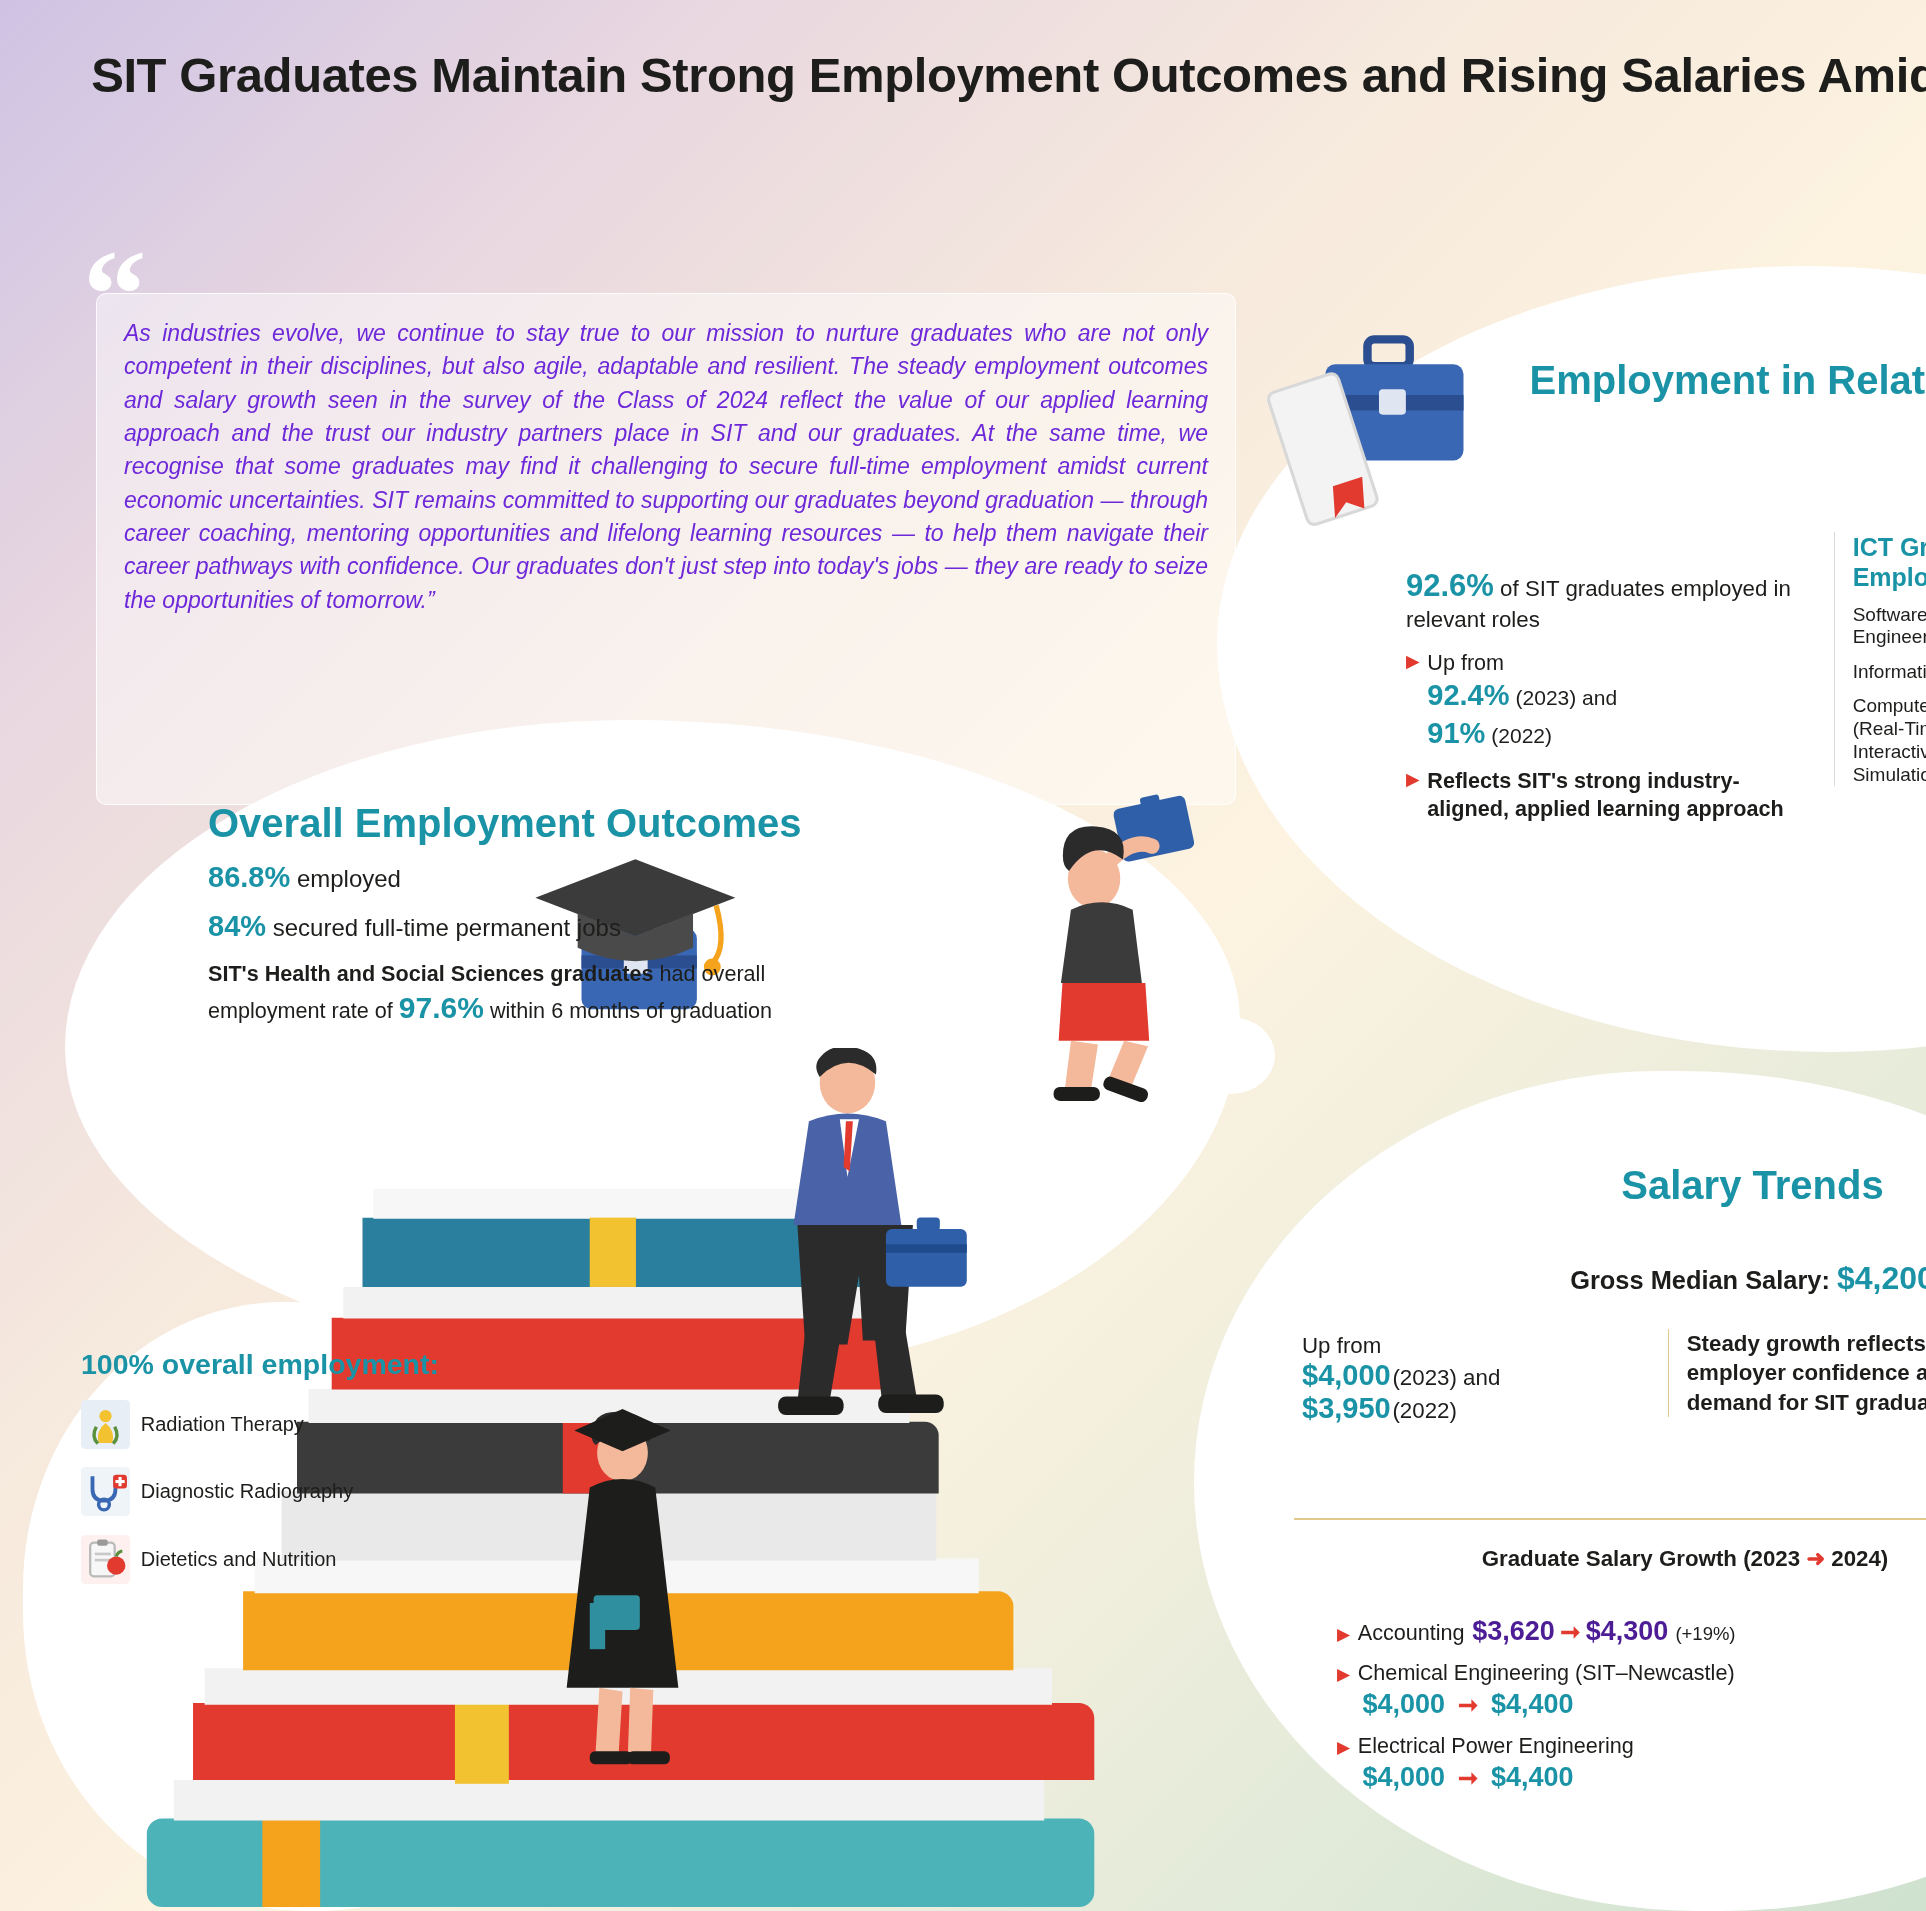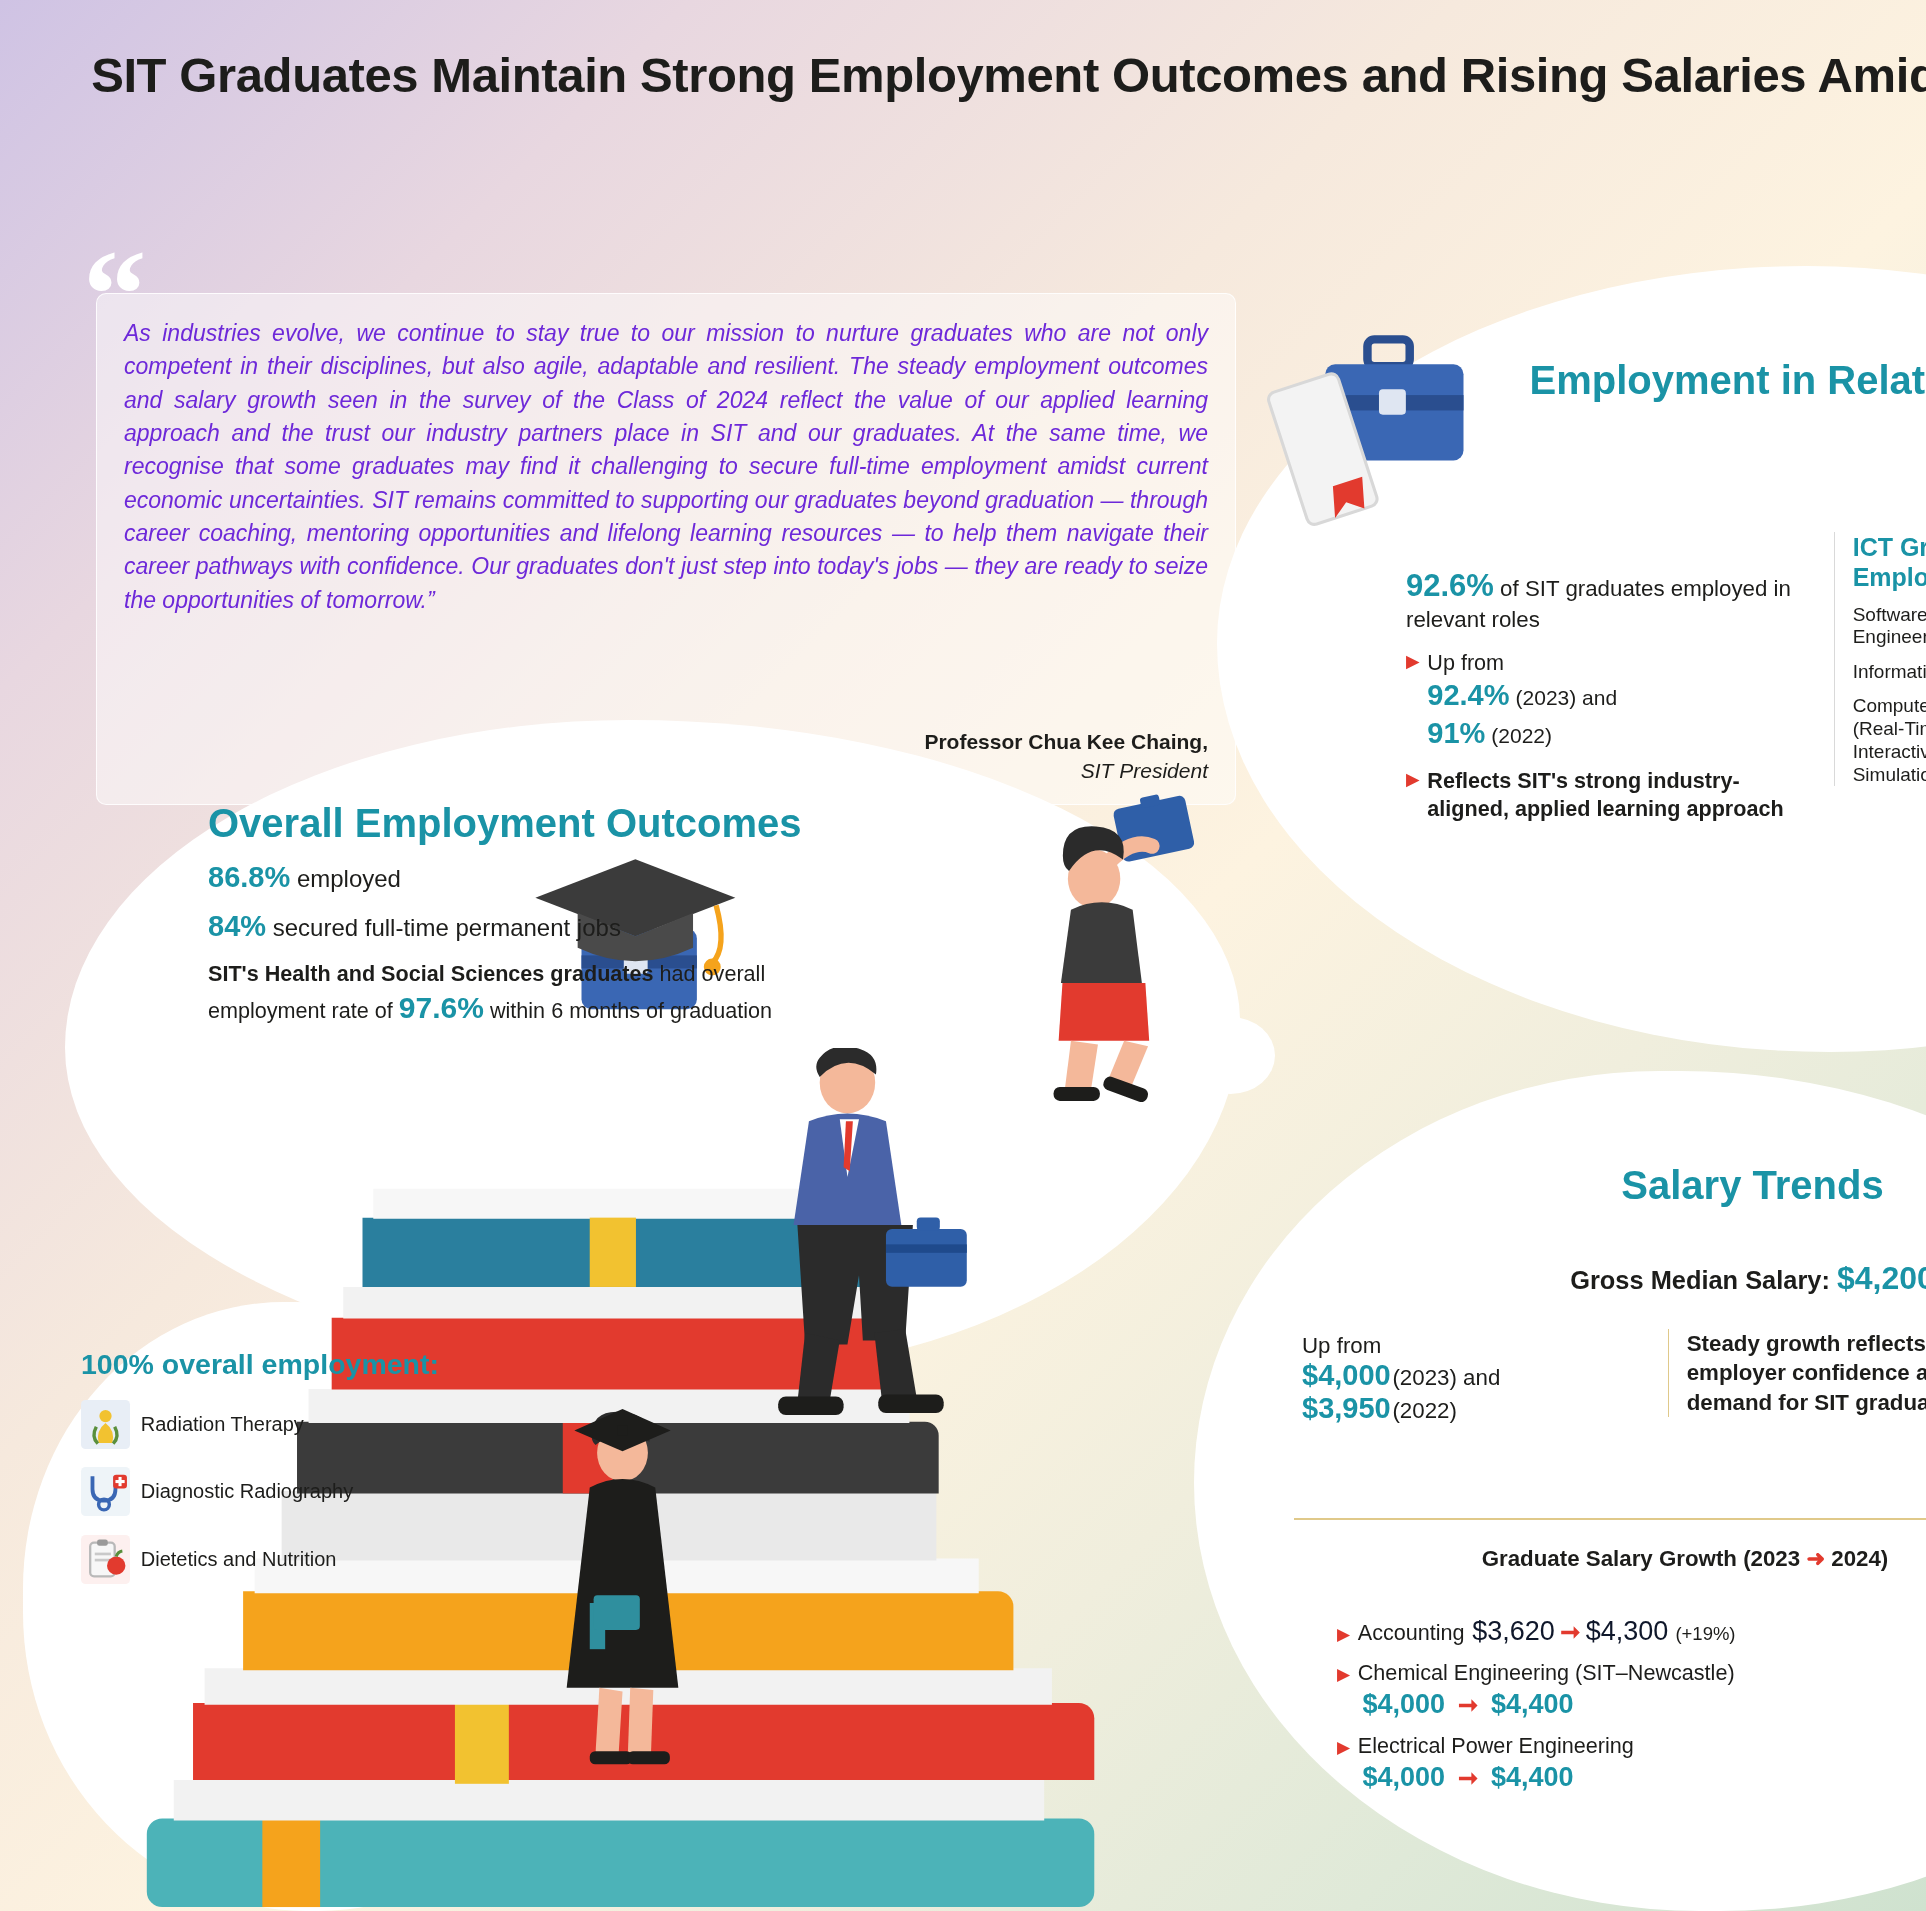--- a/index.html
+++ b/index.html
@@ -92,45 +92,41 @@
   #sal-up{position:absolute;left:1302px;top:1333px;width:347px;}
   #sal-up .lbl{font-size:22.3px;color:#1d1d1b;}
   #sal-up .amt{font-size:29px;font-weight:bold;color:#1a93a6;}
   #sal-note{position:absolute;left:1668px;top:1329px;width:408px;font-size:22.3px;font-weight:bold;line-height:1.32;color:#1d1d1b;border-left:1.9px solid #e0c98a;padding-left:17.7px;}
   #sal-div{position:absolute;left:1294px;top:1518px;width:782px;height:1.9px;background:#e0c98a;}
   #growth-title{position:absolute;left:1294px;top:1545px;width:782px;text-align:center;font-size:22.3px;font-weight:bold;color:#1d1d1b;}
   #growth-title .arrow{color:#e23a2e;}
   #growth-list{position:absolute;left:1337px;top:1603px;width:751px;}
   .grow{display:flex;margin-top:13px;font-size:21.6px;color:#1d1d1b;align-items:baseline;flex-wrap:wrap;}
   .grow .tri{color:#e23a2e;margin-right:7.7px;font-size:17px;}
-  .money{font-size:27px;font-weight:normal;color:#0f172a;}
+  .money{font-size:27px;font-weight:bold;color:#4c1d95;}
   .arrowr{color:#e23a2e;font-size:24px;font-weight:bold;margin:0 5.4px;}
   .sub{font-size:18.5px;color:#1d1d1b;}
   .growline2{margin:3.1px 0 0 25.4px;font-size:27px;font-weight:bold;color:#1a93a6;width:100%;}
 
   
   #briefcase-icon{position:absolute;left:1302px;top:324px;width:177px;height:146px;}
   #gradcap-icon{position:absolute;left:508px;top:840px;width:247px;height:200px;}
   #books{position:absolute;left:116px;top:1102px;width:1271px;height:809px;}
 
   .person{position:absolute;}
   #scrollpaper{position:absolute;left:1264px;top:370px;width:131px;height:162px;transform:rotate(-18deg);}
 </style>
 </head>
 <body>
 
 <div id="title">SIT Graduates Maintain Strong Employment Outcomes and Rising Salaries Amid Economic Headwinds</div>
 
 <div id="quote-mark">“</div>
 <div id="quote-card">
   <div id="quote-text">As industries evolve, we continue to stay true to our mission to nurture graduates who are not only competent in their disciplines, but also agile, adaptable and resilient. The steady employment outcomes and salary growth seen in the survey of the Class of 2024 reflect the value of our applied learning approach and the trust our industry partners place in SIT and our graduates. At the same time, we recognise that some graduates may find it challenging to secure full-time employment amidst current economic uncertainties. SIT remains committed to supporting our graduates beyond graduation — through career coaching, mentoring opportunities and lifelong learning resources — to help them navigate their career pathways with confidence. Our graduates don't just step into today's jobs — they are ready to seize the opportunities of tomorrow.”</div>
-  <div id="quote-attrib">
-    <span>Professor Chua Kee Chaing,</span><br>
-    <span class="role">SIT President</span>
-  </div>
 </div>
 
 <div class="blob" id="blob-overall"></div>
 <div class="blob" id="blob-employment"></div>
 <div class="blob" id="blob-salary"></div>
 
 <div class="blob" id="blob-bottomleft"></div>
 <div class="tail" id="tail1"></div>
 <div class="tail" id="tail2"></div>
 

